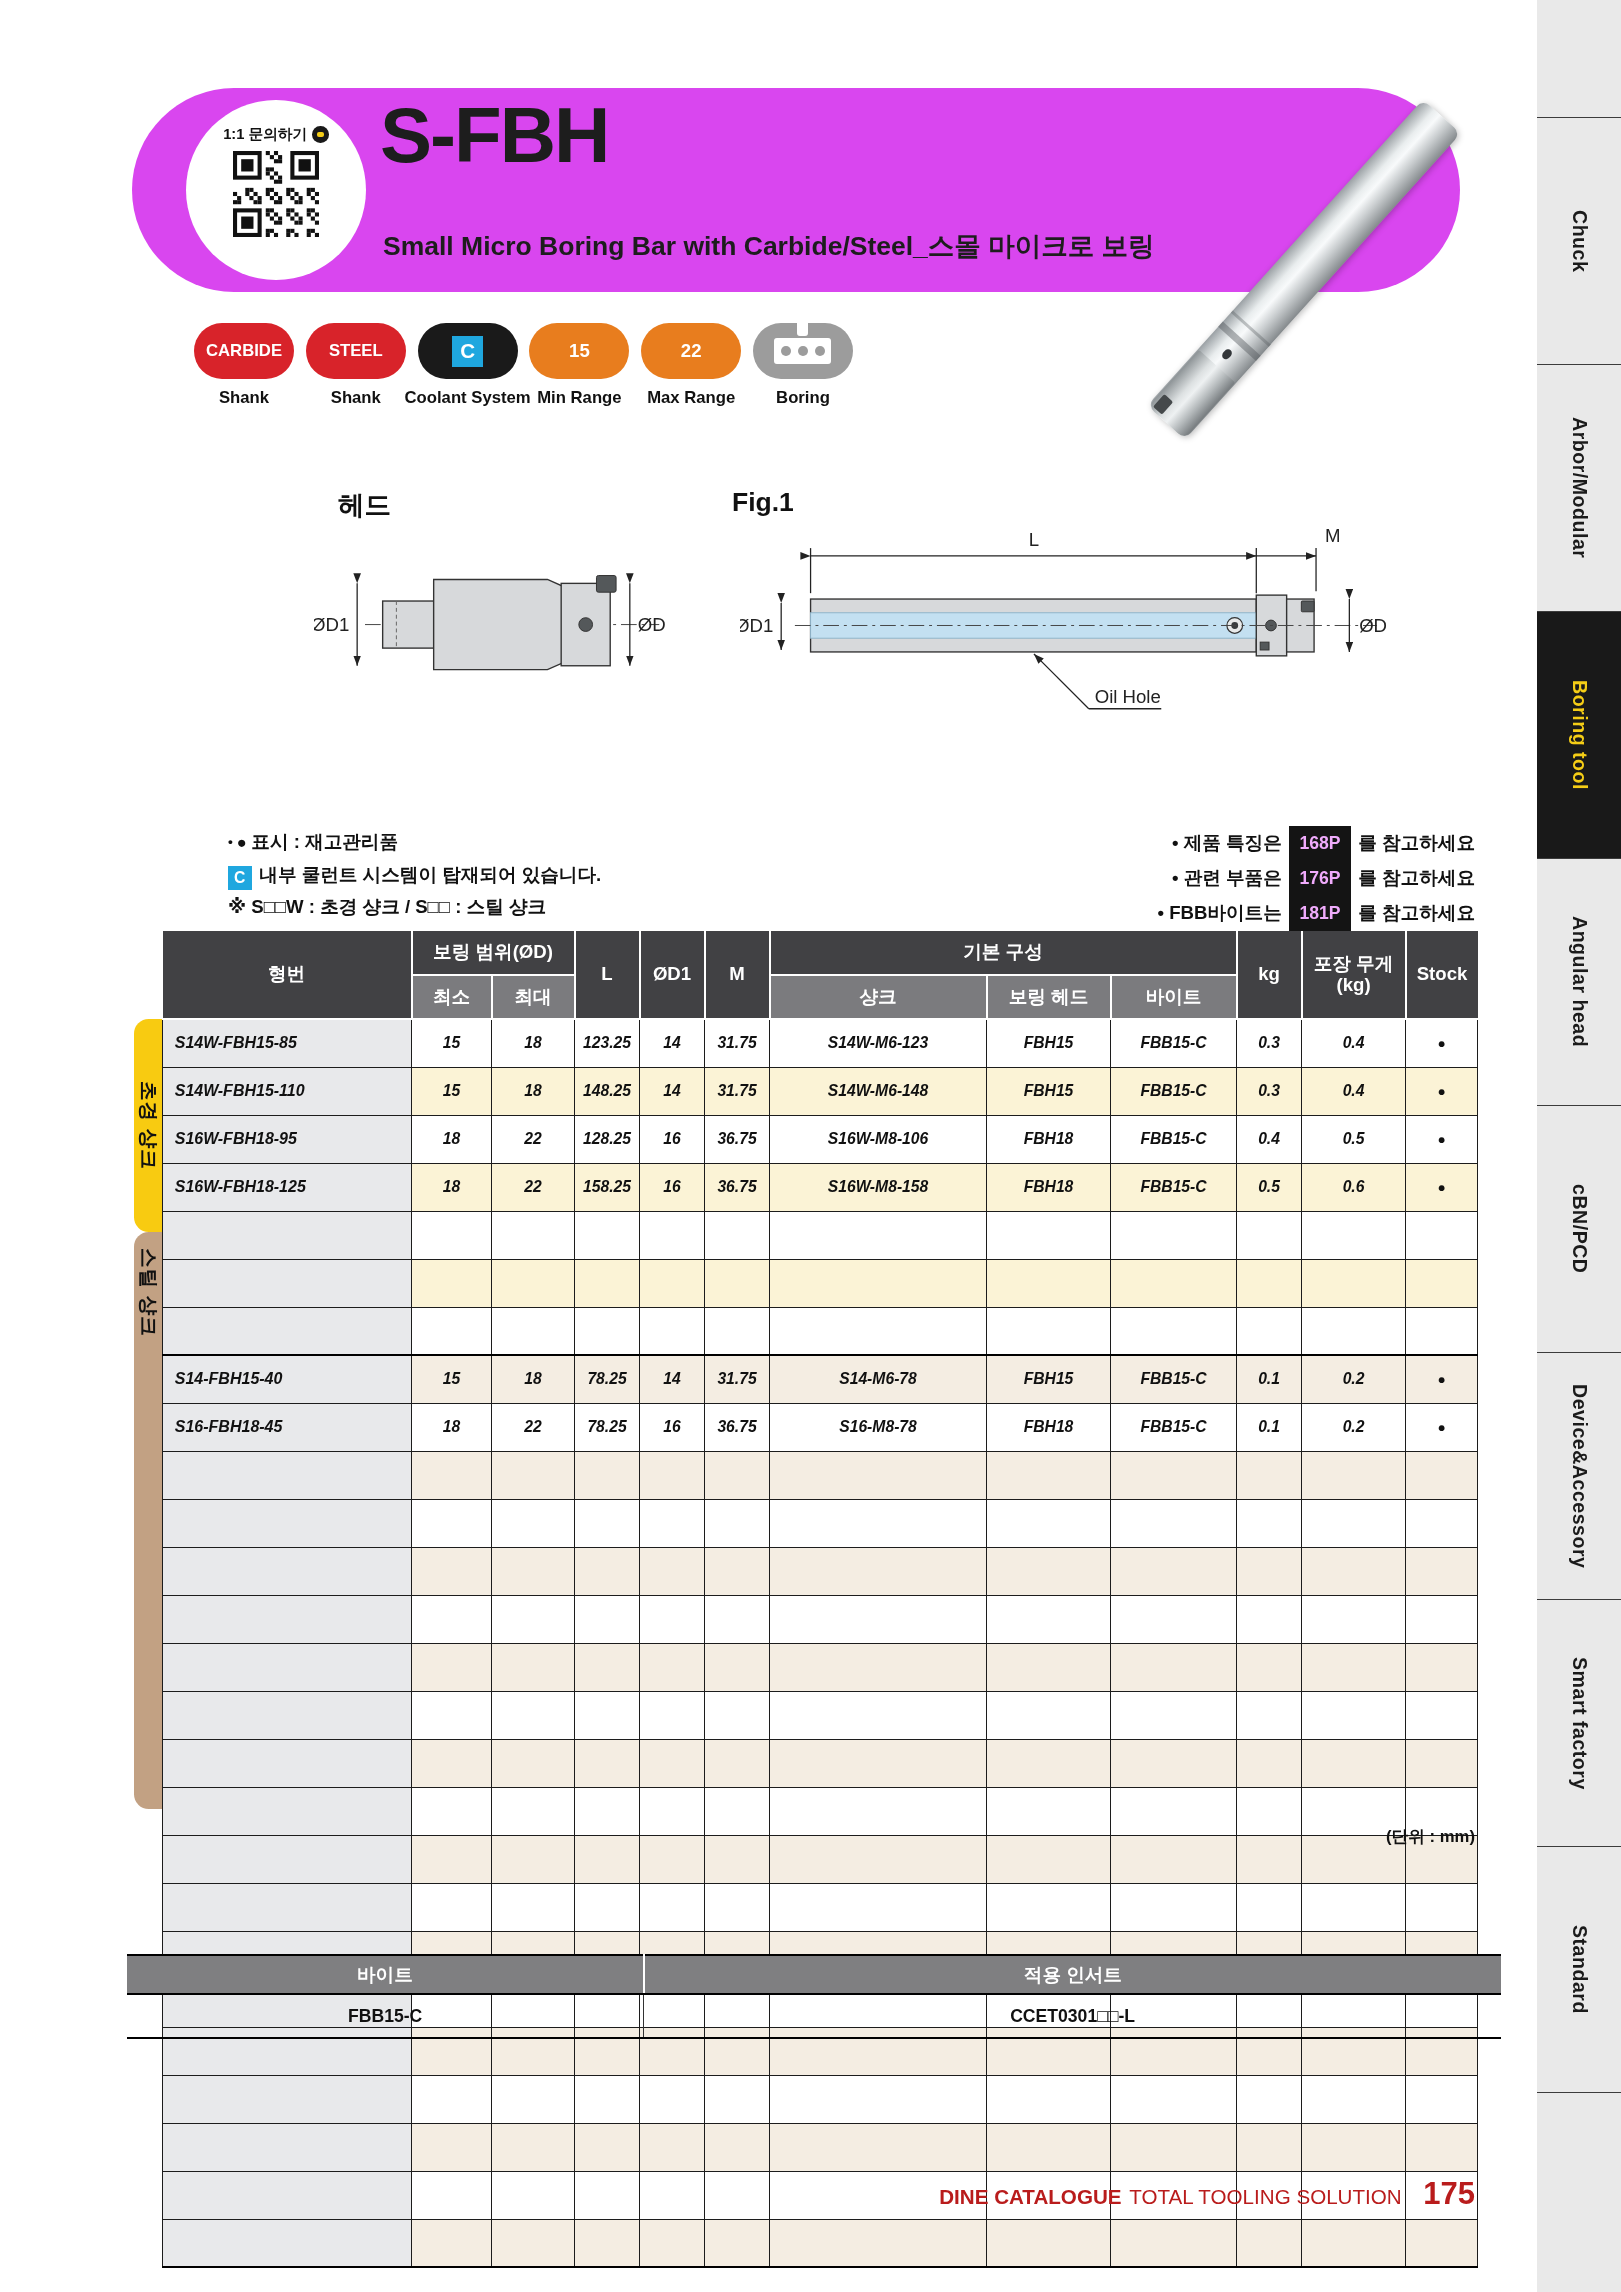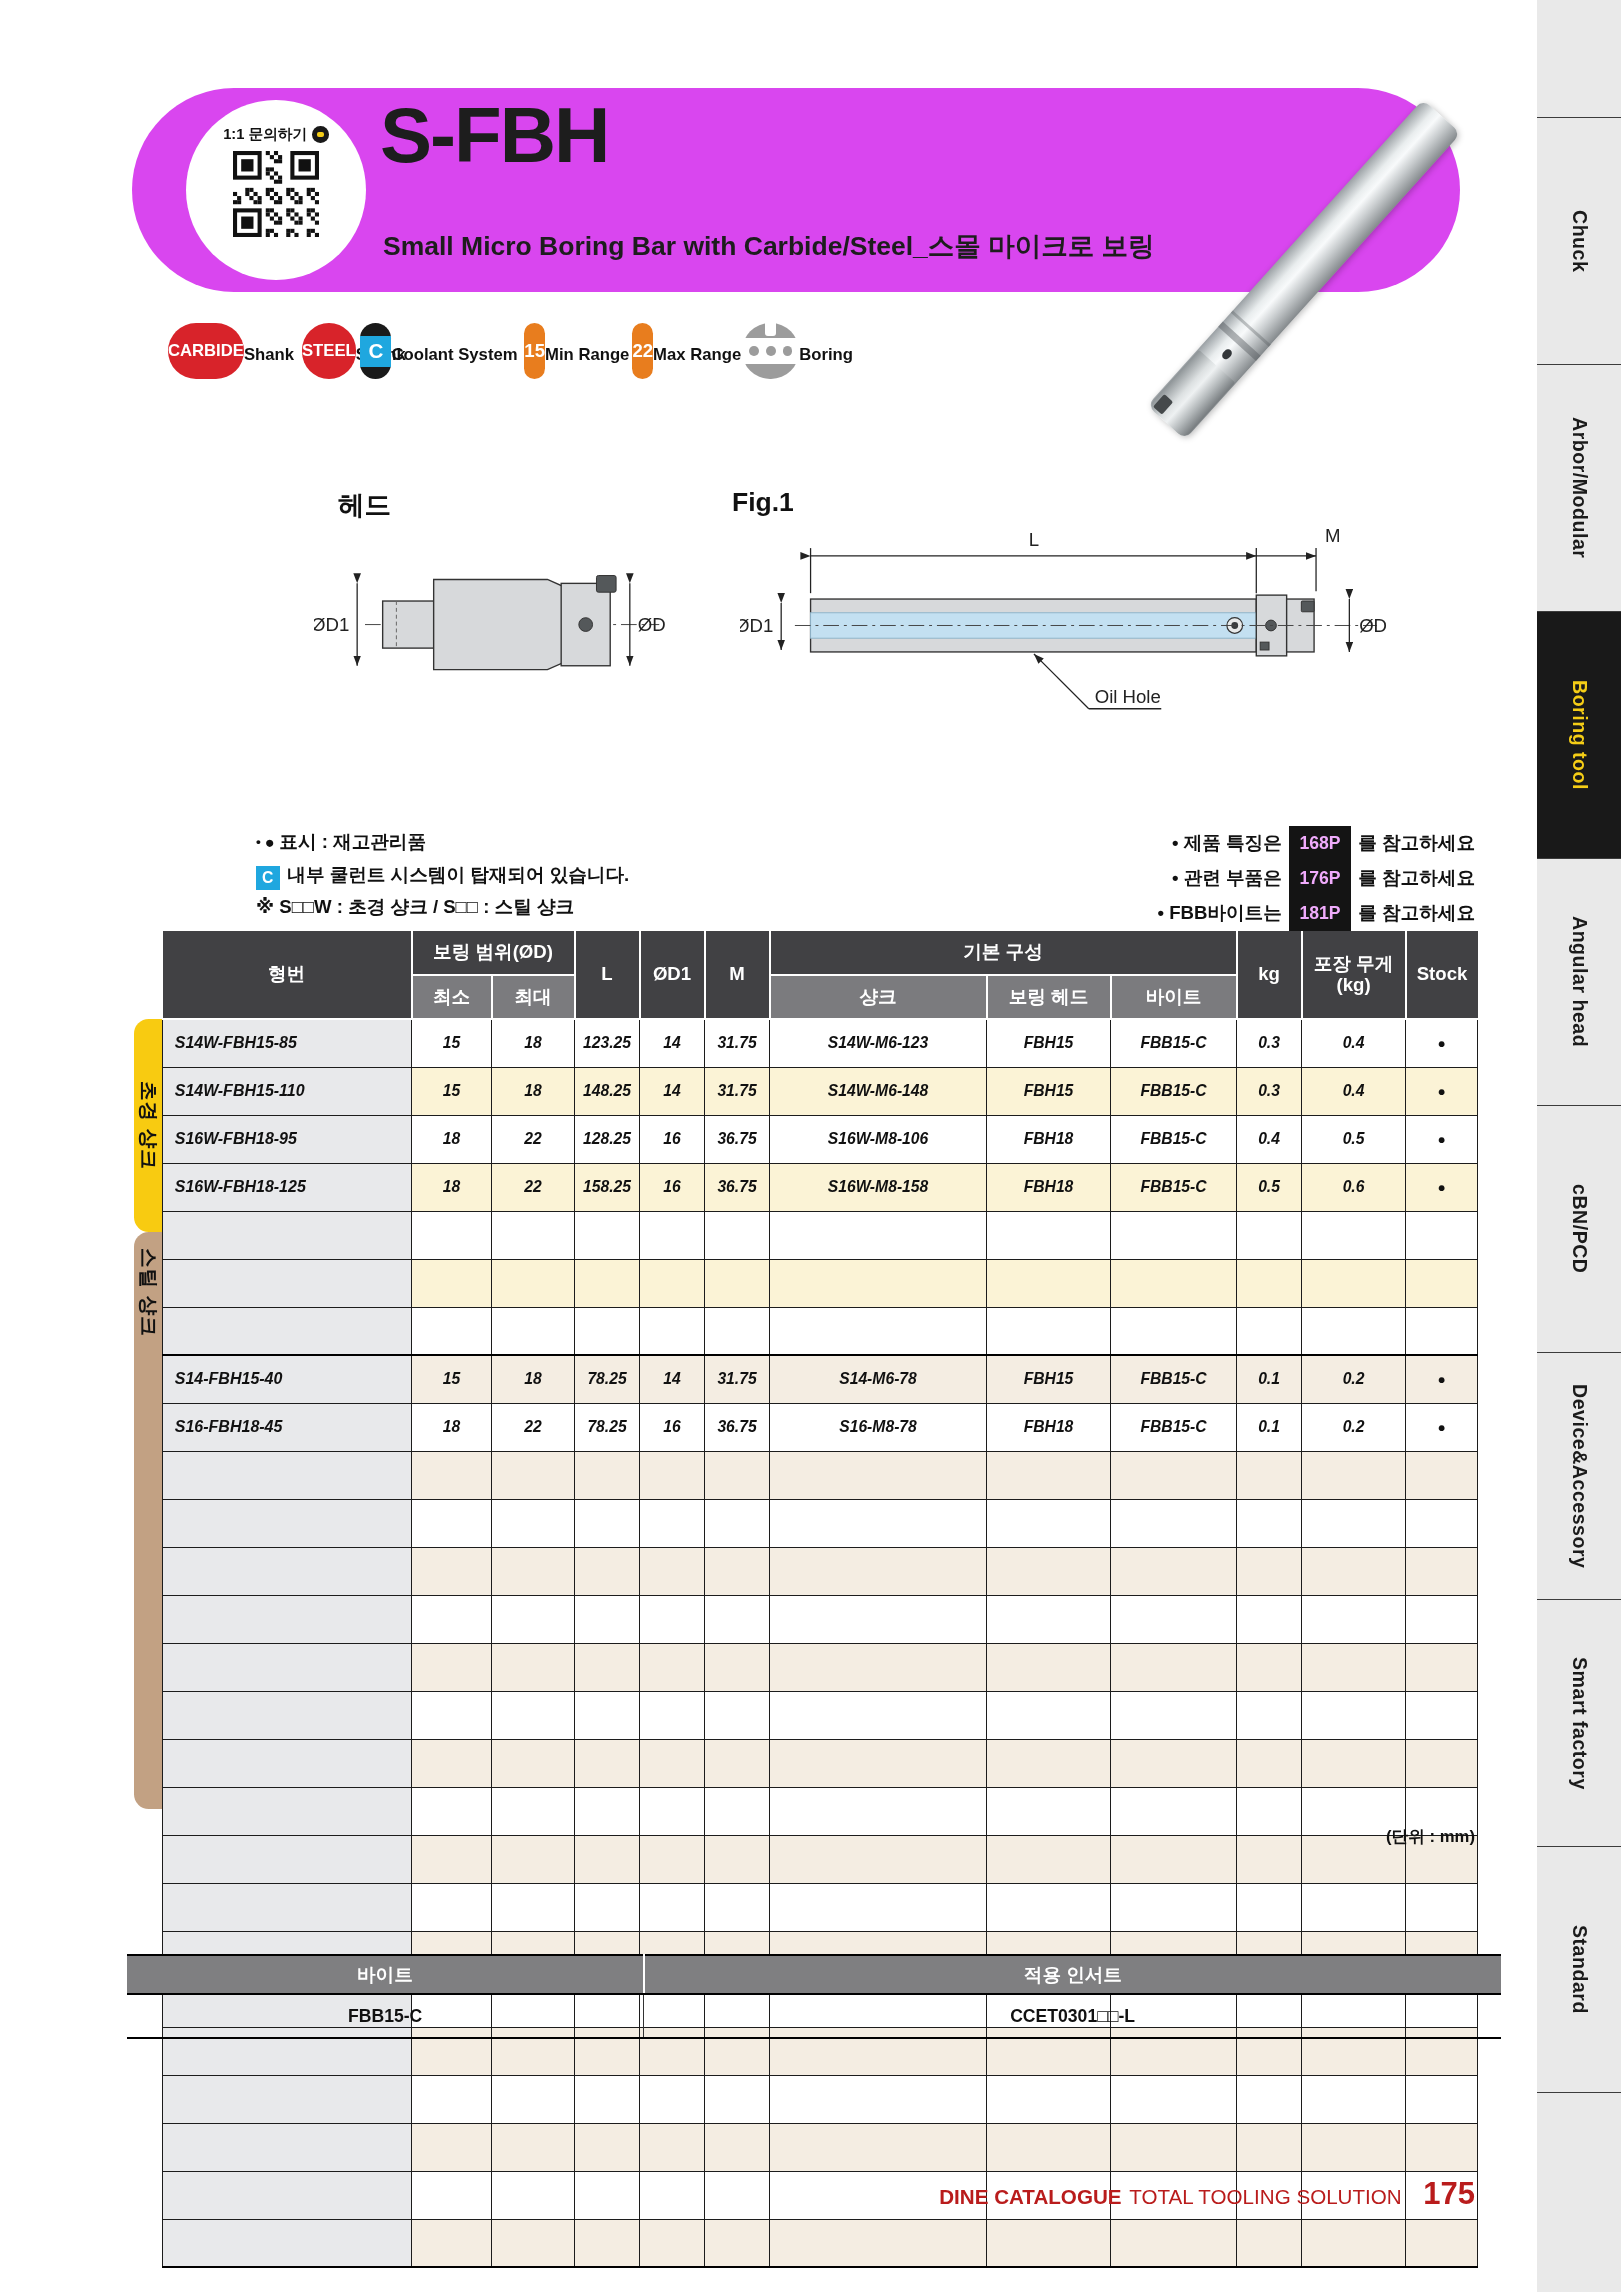--- a/index.html
+++ b/index.html
@@ -35,21 +35,21 @@
               box-shadow:0 2px 5.9px rgba(0,0,0,.25);}
   .tp-head{position:absolute;left:0;top:1px;width:76px;height:49px;border-radius:8.8px 2px 2px 8.8px;
            background:linear-gradient(180deg,#8d9396 0%,#dde1e2 35%,#eef1f2 50%,#b4b9bb 75%,#777c7f 100%);}
   .tp-ring{position:absolute;left:106px;top:0;width:6.9px;height:100%;background:rgba(86,92,95,.45);}
   .tp-ring2{position:absolute;left:125px;top:0;width:2.9px;height:100%;background:rgba(86,92,95,.35);}
   .tp-insert{position:absolute;left:2.9px;top:4.9px;width:16.7px;height:11.8px;background:#45494b;border-radius:2px;}
   .tp-hole{position:absolute;left:86px;top:20.6px;width:10.8px;height:8.8px;background:#33373a;border-radius:50%;}
 
   
   .badge-row{position:absolute;left:194px;top:323px;display:flex;gap:11.8px;}
-  .badge-wrap{width:100px;display:flex;flex-direction:row;align-items:center;justify-content:flex-end;}
+  .badge-wrap{width:100px;display:flex;flex-direction:column;align-items:center;}
   .badge{width:100px;height:56px;border-radius:28px;display:flex;align-items:center;justify-content:center;
          color:#fff;font-weight:bold;font-size:16.7px;box-sizing:border-box;}
   .badge.red{background:#D8232A;}
   .badge.orange{background:#E87D1E;font-size:18.6px;}
   .badge.black{background:#1A1A1A;}
   .badge.gray{background:#9C9C9C;position:relative;}
   .cchip{width:31px;height:31px;background:#1FA7DF;display:flex;align-items:center;justify-content:center;
          font-size:20.6px;font-weight:800;color:#fff;}
   .bicon{position:relative;width:57px;height:25.5px;background:#fff;border-radius:2.9px;
          display:flex;align-items:center;justify-content:center;gap:6.9px;}
@@ -60,21 +60,21 @@
   
   .diag-title{position:absolute;font-size:26.5px;font-weight:800;color:#111;}
   .svg-abs{position:absolute;}
   .dim-text{font-size:19px;fill:#222;font-family:"Liberation Sans","DejaVu Sans",sans-serif;}
   .dim-line{stroke:#222;stroke-width:1.3;fill:none;}
   .part-fill{fill:#D7D9DB;stroke:#333;stroke-width:1.4;}
   .part-dark{fill:#54585a;stroke:#333;stroke-width:1;}
   .centerline{stroke:#444;stroke-width:1;stroke-dasharray:16 5 3 5;fill:none;}
 
   
-  .notes-left{position:absolute;left:228px;top:826px;font-size:18.6px;font-weight:700;color:#111;line-height:32px;margin-left:28px;}
+  .notes-left{position:absolute;left:228px;top:826px;font-size:18.6px;font-weight:700;color:#111;line-height:32px;}
   .notes-right{position:absolute;right:146px;top:826px;text-align:right;font-size:18.6px;font-weight:700;color:#111;line-height:32px;}
   .note-line .sm{font-size:13.7px;vertical-align:2px;}
   .note-line .big{font-size:16.7px;}
   .c-chip{display:inline-block;width:23.5px;height:23.5px;background:#1FA7DF;color:#fff;text-align:center;
           line-height:23.5px;font-weight:800;font-size:15.7px;margin-right:7.8px;vertical-align:-2px;}
   .page-chip{display:inline-block;background:#141414;color:#f0abfc;font-weight:800;font-size:17.6px;
              padding:1px 10.8px 2px;margin:0 6.9px;}
 
   
   .tbl-wrap{position:absolute;left:162px;top:931px;}

